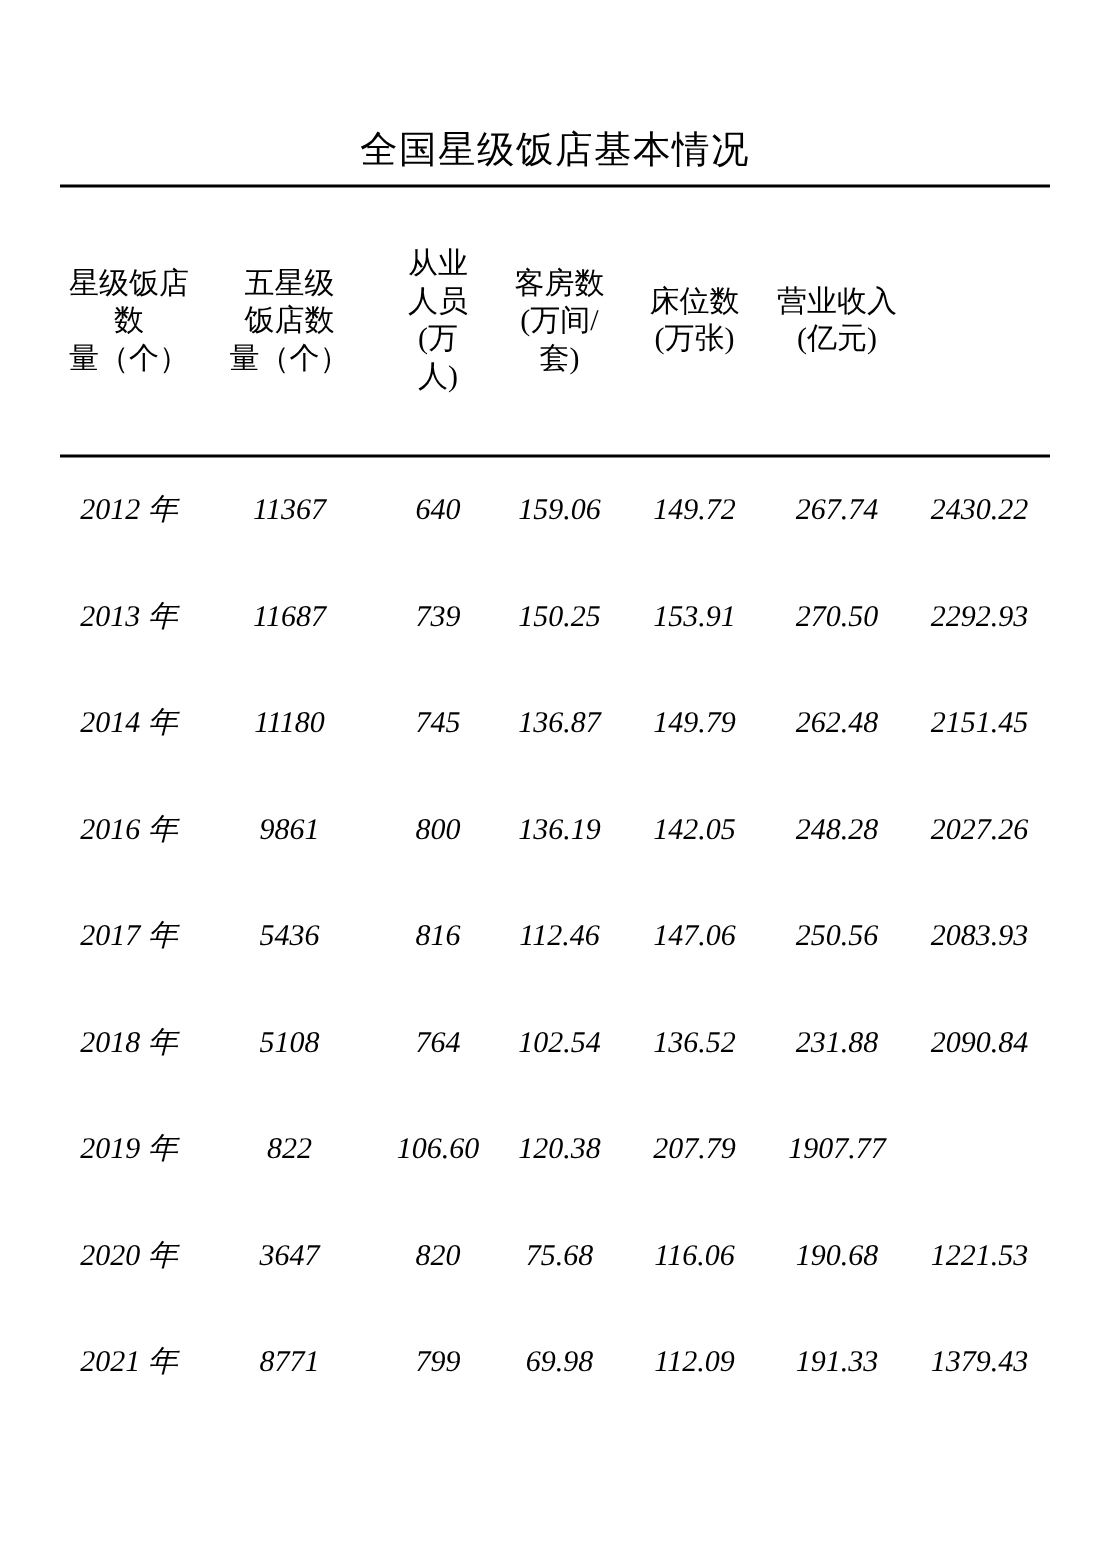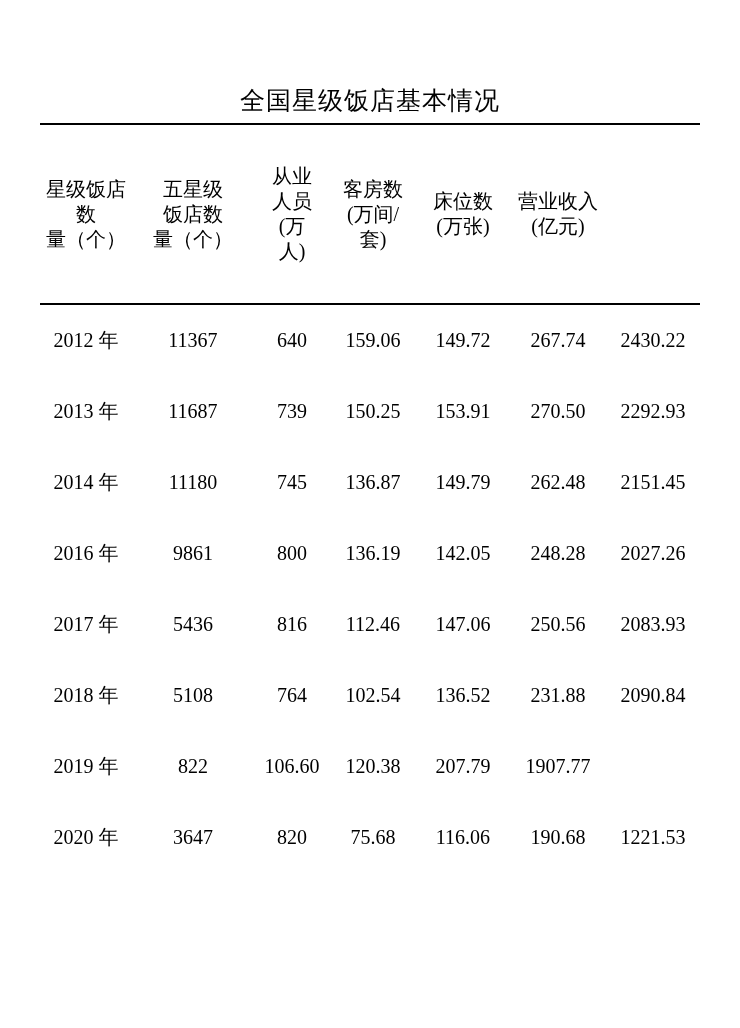--- a/index.html
+++ b/index.html
@@ -18,21 +18,21 @@
     display:grid;
     grid-template-columns:92px 122px 76px 86px 94px 96px 94px;
     margin-left:40px;margin-right:40px;
   }
   .thead{height:178px;}
   .th{
     display:flex;align-items:center;justify-content:center;
     text-align:center;white-space:pre-line;
     font-size:20px;line-height:25px;
   }
-  .trow{height:71px;}
+  .trow{height:71px;font-style:italic;}
   .td{
     display:flex;align-items:center;justify-content:center;
     font-size:20px;line-height:25px;white-space:pre;
   }
 </style>
 </head>
 <body>
 
 <div class="page">
 
@@ -126,15 +126,24 @@
     </div>
       <div class="trow grid7">
       <div class="td">2020 年</div>
       <div class="td">3647</div>
       <div class="td">820</div>
       <div class="td">75.68</div>
       <div class="td">116.06</div>
       <div class="td">190.68</div>
       <div class="td">1221.53</div>
     </div>
+      <div class="trow grid7">
+      <div class="td">2021 年</div>
+      <div class="td">8771</div>
+      <div class="td">799</div>
+      <div class="td">69.98</div>
+      <div class="td">112.09</div>
+      <div class="td">191.33</div>
+      <div class="td">1379.43</div>
+    </div>
     </div>
 
 </div>
 
 </body></html>

